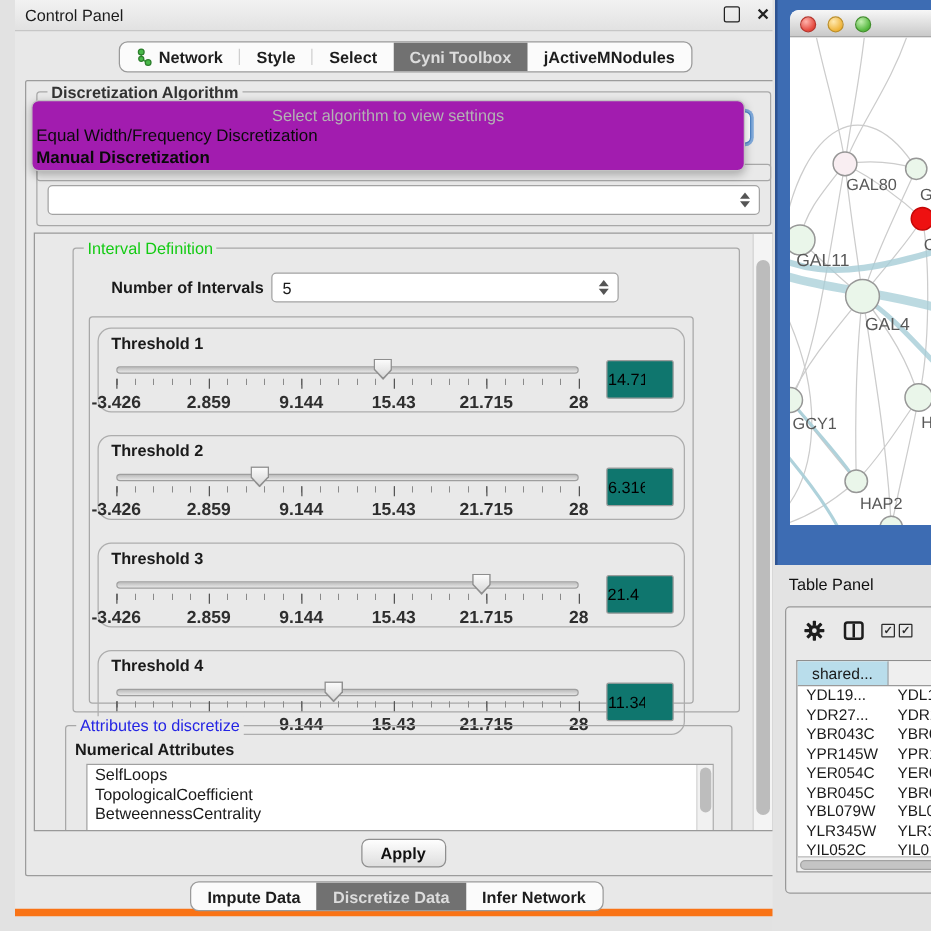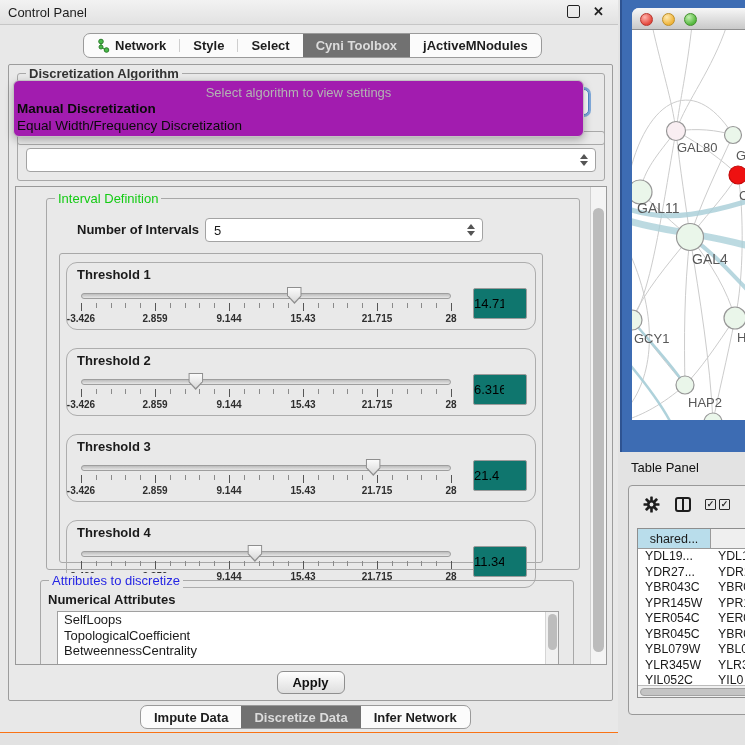--- a/index.html
+++ b/index.html
@@ -1,20 +1,20 @@
 <!DOCTYPE html>
 <html><head>
 <meta charset="utf-8">
 <style>
   * { margin:0; padding:0; box-sizing:border-box; }
   html,body { width:745px; height:745px; }
   body { background:#e2e2e2; font-family:"Liberation Sans", sans-serif; font-size:13px; color:#1a1a1a; position:relative; overflow:hidden; }
 
   
-  .control-panel { position:absolute; left:0; top:0; width:618px; height:733px; background:#e8e8e8; border-bottom:1px solid #f97316; }
+  .control-panel { position:absolute; left:12px; top:0; width:618px; height:733px; background:#e8e8e8; border-bottom:6px solid #f97316; }
   .cp-titlebar { position:relative; height:25px; background:linear-gradient(#f2f2f2,#e2e2e2); border-bottom:1px solid #c6c6c6; }
   .cp-title { position:absolute; left:8px; top:5px; font-size:13px; color:#1c1c1c; }
   .cp-float { position:absolute; right:38px; top:5px; width:13px; height:13px; border:1.5px solid #222; border-radius:2px; }
   .cp-close { position:absolute; right:14px; top:4px; font-size:13px; font-weight:bold; color:#222; }
 
   
   .tabbar { position:absolute; display:flex; align-items:stretch; background:#fbfbfb; border:1px solid #9a9a9a; border-radius:7px; overflow:hidden; }
   .tabbar .tab { display:flex; align-items:center; gap:5px; padding:0 13px; font-weight:bold; color:#1d1d1d; white-space:nowrap; }
   .tabbar .sep { width:1px; background:#cfcfcf; margin:5px 0; }
   .tabbar .tab.sel { background:#717171; color:#dcdcdc; }
@@ -53,21 +53,21 @@
   .thresh-panel { position:relative; margin:4px 6px 18px 6px; height:68px; border:1px solid #adadad; border-radius:11px; }
   .thresh-title { position:absolute; top:4px; left:10px; font-weight:bold; }
   .thresh-row { position:absolute; left:10px; right:8px; top:22px; bottom:2px; display:flex; }
   .slider { flex:1; position:relative; }
   .zone { position:absolute; left:4px; right:10px; top:0; bottom:0; }
   .track { position:absolute; left:0; right:0; top:8px; height:6px; border:1px solid #9e9e9e; border-radius:3px; background:linear-gradient(#bdbdbd,#e6e6e6); }
   .minorticks { position:absolute; left:0; right:0; top:18px; height:5px; background:repeating-linear-gradient(90deg,#8a8a8a 0 1px,transparent 1px 4%); }
   .majortick { position:absolute; top:18px; width:1px; height:8px; background:#555; }
   .thumb { position:absolute; top:2px; width:15px; height:17px; transform:translateX(-50%); clip-path:polygon(0 0,100% 0,100% 52%,50% 100%,0 52%); background:#8e8e8e; }
   .thumb:after { content:""; position:absolute; left:1px; right:1px; top:1px; bottom:2px; clip-path:polygon(0 0,100% 0,100% 52%,50% 100%,0 52%); background:linear-gradient(#fbfbfb,#d9d9d9); }
-  .tlabel { position:absolute; top:28px; transform:translateX(-50%); font-size:10px; font-weight:bold; color:#2e2e2e; }
+  .tlabel { position:absolute; top:28px; transform:translateX(-50%); font-size:14px; font-weight:bold; color:#2e2e2e; }
   .thval { width:54px; height:31px; margin:3px 0 0 12px; border:1px solid #9b9b9b; border-radius:2px; background:#0f766e; font-family:"Liberation Sans",sans-serif; font-size:13px; padding-right:22px; }
 
   .attr-label { position:absolute; left:7px; top:11px; font-weight:bold; }
   .attr-list { position:absolute; left:16px; right:14px; top:30px; height:62px; background:#fff; border:1px solid #a0a0a0; overflow:hidden; }
   .attr-item { padding-left:6px; line-height:15.5px; font-size:13px; }
   .list-scroll { position:absolute; right:0; top:0; bottom:0; width:13px; background:#f1f1f1; border-left:1px solid #d5d5d5; }
   .list-scroll .vthumb { position:absolute; left:2px; width:9px; top:2px; height:36px; border-radius:5px; background:#bdbdbd; }
 
   .apply-btn { position:absolute; top:606px; left:50%; transform:translateX(-50%); width:68px; height:23px; border:1px solid #8f8f8f; border-radius:6px; background:linear-gradient(#fefefe,#dedede); font-family:"Liberation Sans",sans-serif; font-size:13px; font-weight:bold; color:#111; }
 
@@ -143,22 +143,22 @@
 
   <div class="cp-main">
 
     <div class="groupbox" style="left:8px; top:8px; width:588px; height:72px;">
       <span class="legend dark">Discretization Algorithm</span>
     </div>
     <div class="focus-combo"></div>
 
     <div class="popup">
       <span class="hint">Select algorithm to view settings</span>
+      <span class="opt">Equal Width/Frequency Discretization</span>
       <span class="opt bold">Manual Discretization</span>
-      <span class="opt">Equal Width/Frequency Discretization</span>
     </div>
 
     <div class="groupbox" style="left:8px; top:66px; width:588px; height:50px;">
       <span class="legend dark">Table Data</span>
       <div class="combo" style="left:8px; top:16px; right:8px; height:24px;">
         <span class="spin"></span>
       </div>
     </div>
 
     <div class="scrollwrap">

